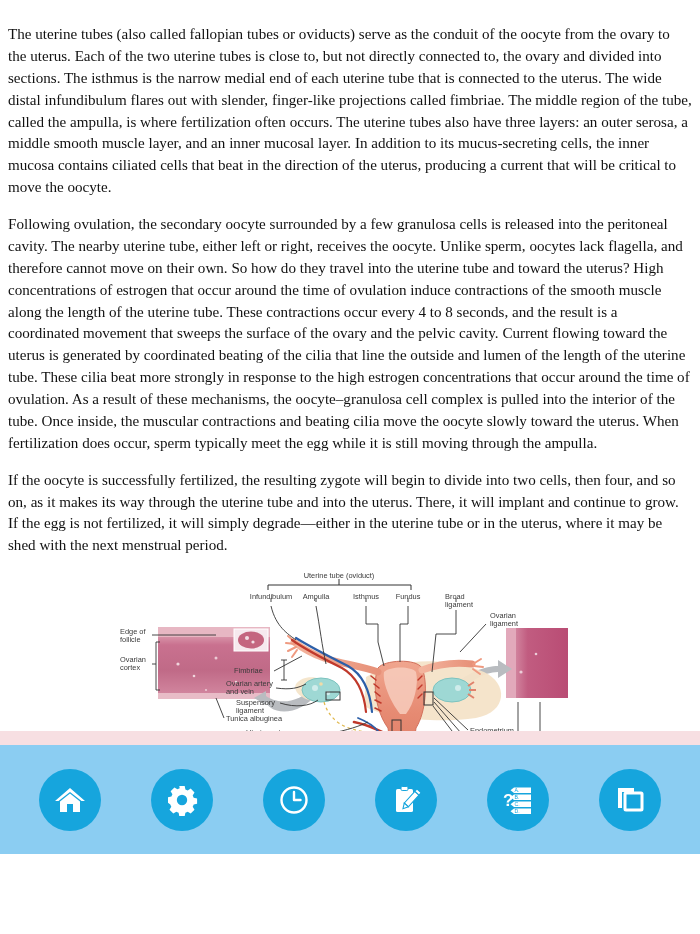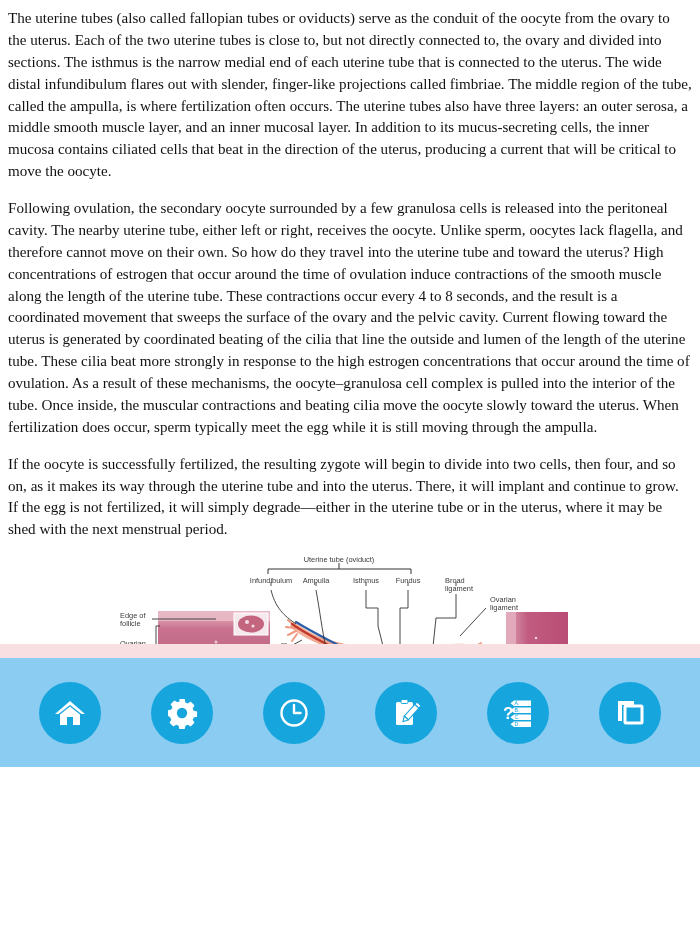--- a/index.html
+++ b/index.html
@@ -20,23 +20,23 @@
   .header-title {
     color: #ffffff;
     font-family: "Liberation Sans", sans-serif;
     font-size: 29px;
     font-weight: 700;
     letter-spacing: -0.2px;
   }
 
   
   .content {
-    padding: 8px 8px 0 8px;
+    padding: 24px 8px 0 8px;
     width: 700px;
-    height: 644px;
+    height: 731px;
     overflow: hidden;
   }
   .para {
     font-size: 15.1px;
     line-height: 1.45;
     color: #111111;
     text-align: left;
     margin-bottom: 15px;
   }
 

